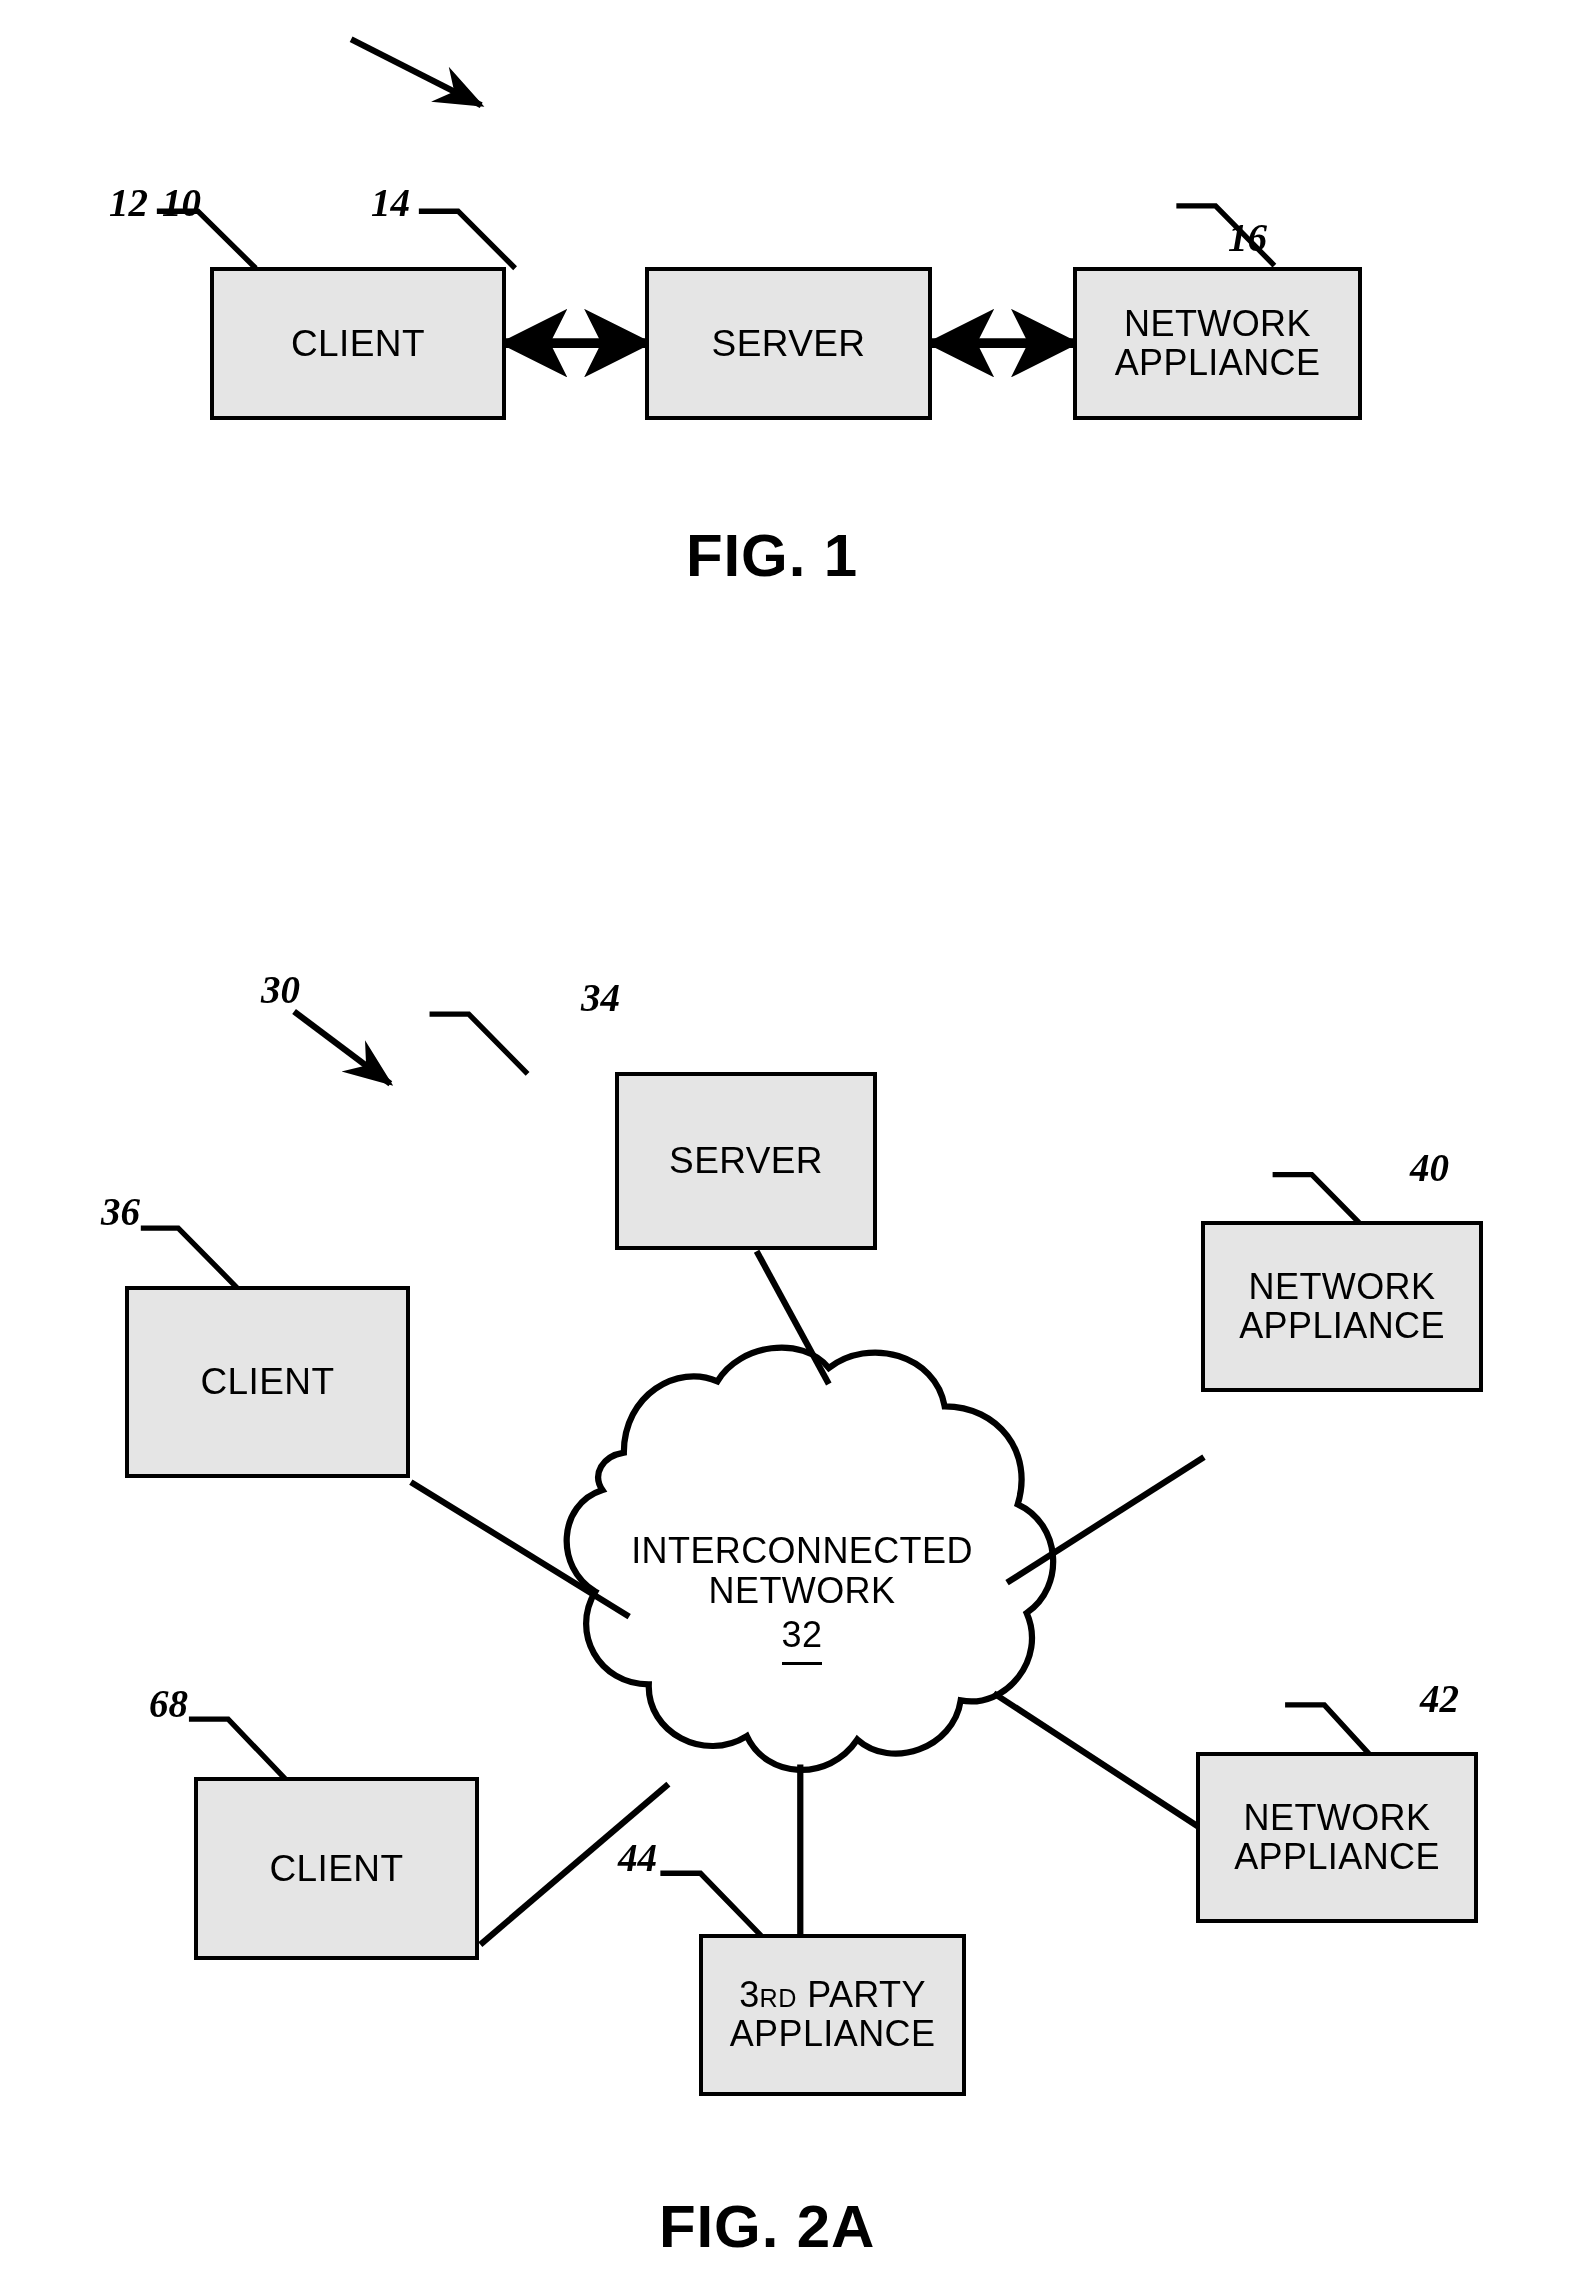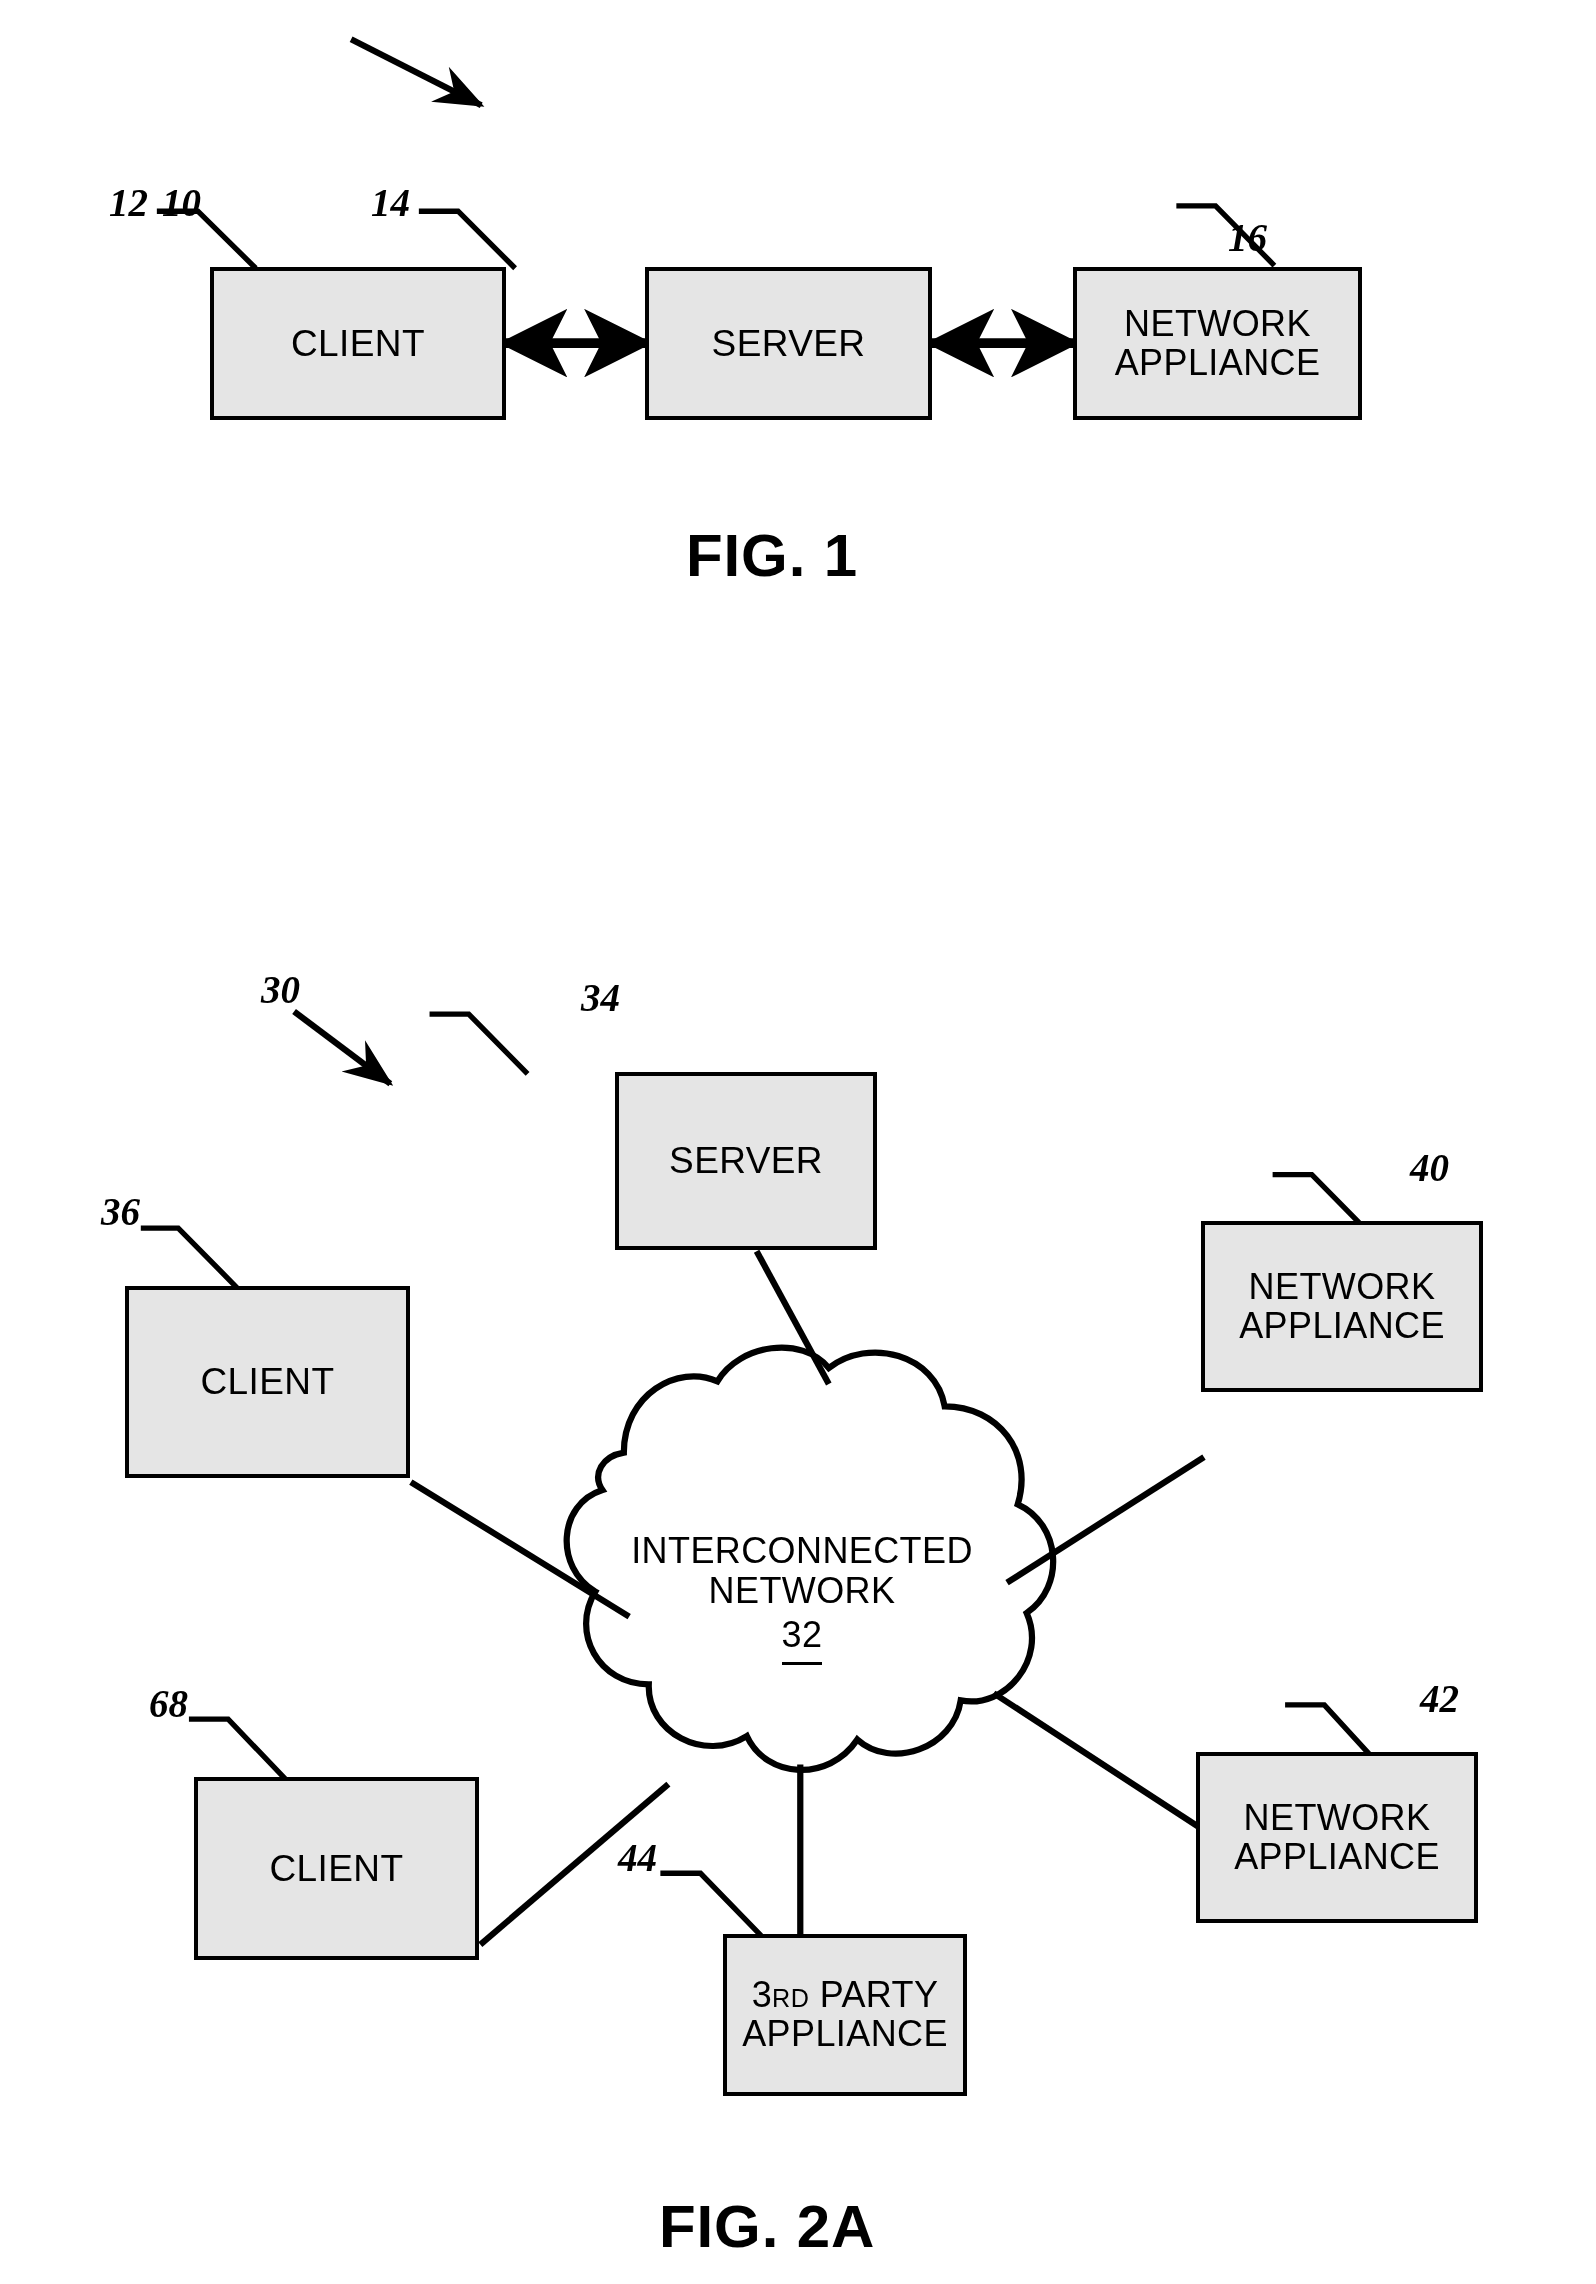--- a/index.html
+++ b/index.html
@@ -240,21 +240,21 @@
   <div class="node-box" style="left:1201px; top:1221px; width:282px; height:171px; font-size:36px;">
     <span class="ln">NETWORK</span>
     <span class="ln">APPLIANCE</span>
   </div>
 
   <div class="node-box" style="left:1196px; top:1752px; width:282px; height:171px; font-size:36px;">
     <span class="ln">NETWORK</span>
     <span class="ln">APPLIANCE</span>
   </div>
 
-  <div class="node-box" style="left:723px; top:1934px; width:244px; height:162px; font-size:36px;">
+  <div class="node-box" style="left:699px; top:1934px; width:267px; height:162px; font-size:36px;">
     <span class="ln"><span>3</span><span class="small-caps">RD</span><span> PARTY</span></span>
     <span class="ln">APPLIANCE</span>
   </div>
 
   <div class="cloud-label" style="left:588px; top:1531px; width:428px;">
     <div>INTERCONNECTED</div>
     <div>NETWORK</div>
     <div><span class="num">32</span></div>
   </div>
 

